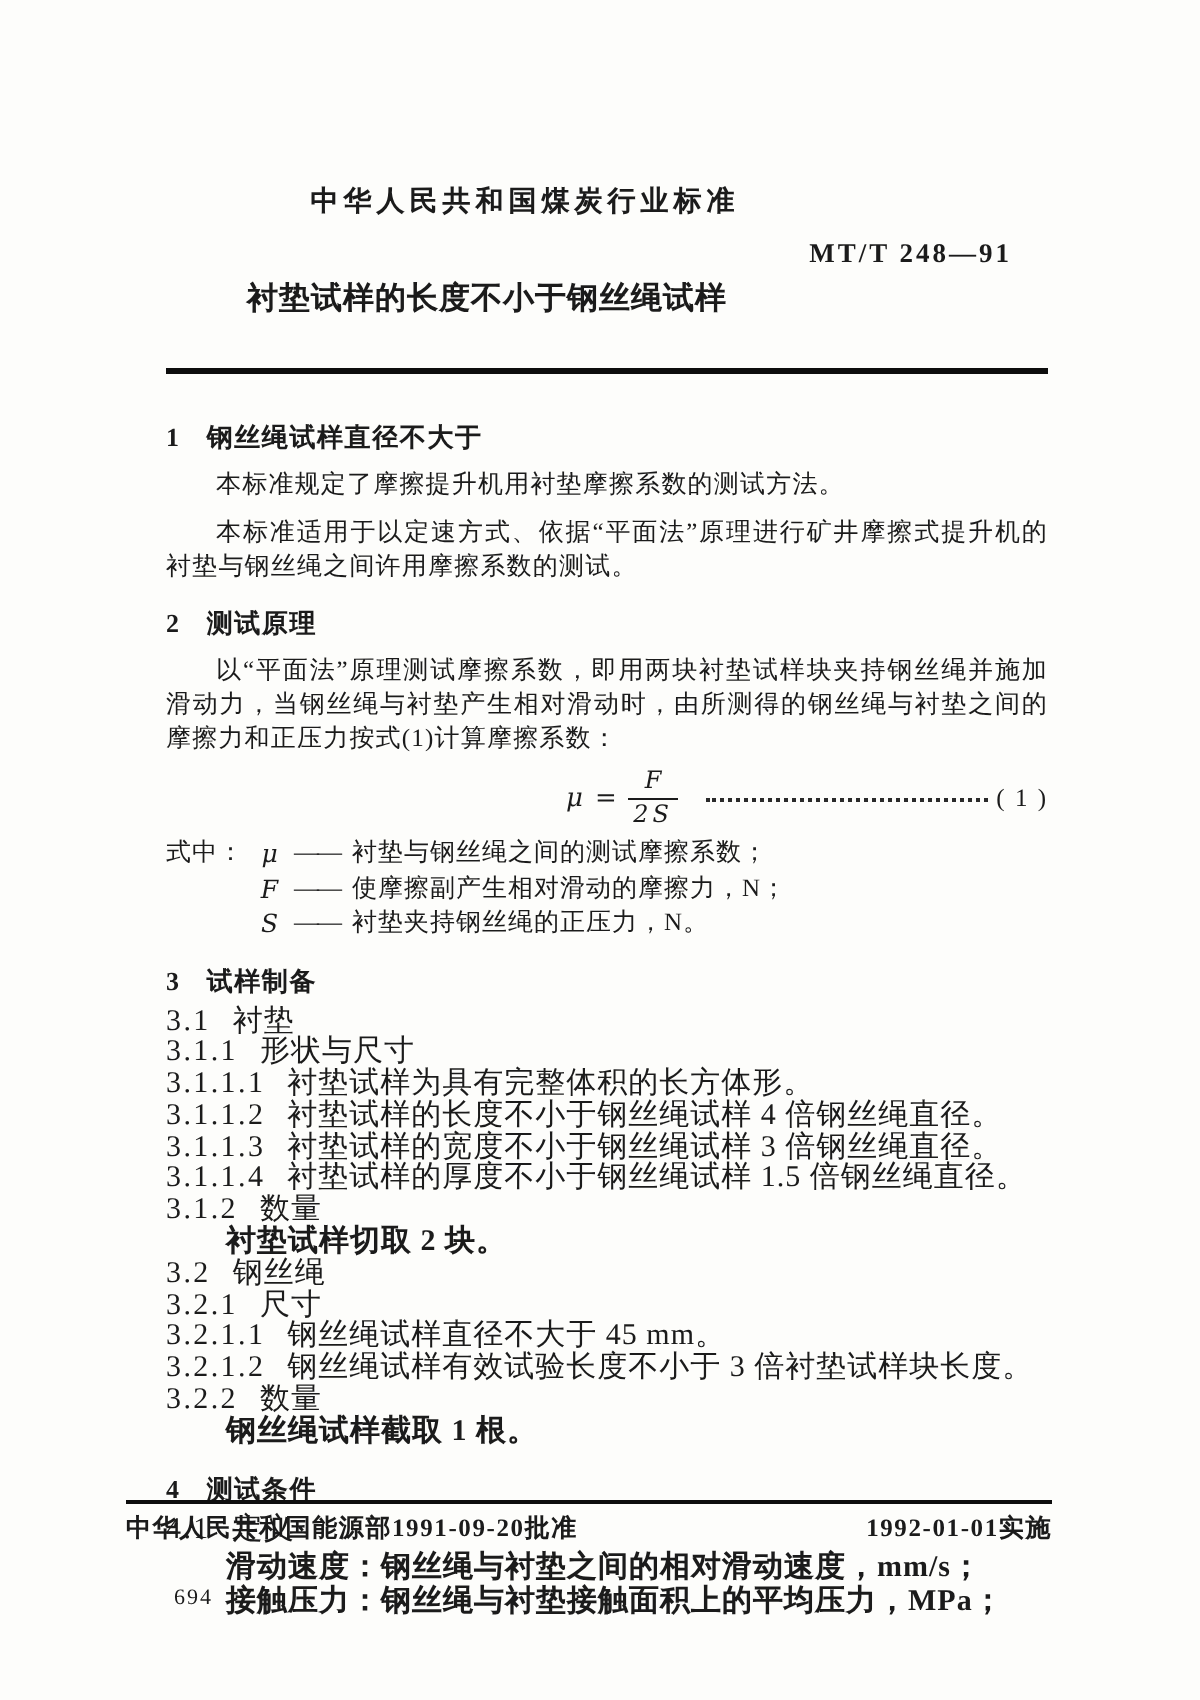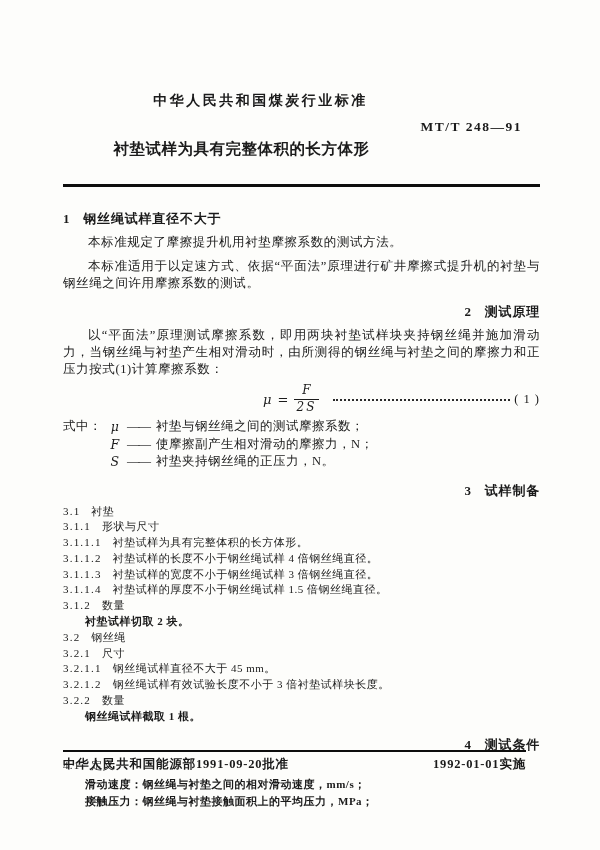--- a/index.html
+++ b/index.html
@@ -7,21 +7,21 @@
   .page {
     position: relative;
     width: 600px;
     height: 850px;
     margin: 0 auto;
     background: #fdfdfb;
     color: #1b1b1b;
     font-family: "Liberation Serif", serif;
     overflow: hidden;
   }
-  .content { padding: 92px 60px 0 63px; }
+  .content { padding: 92px 76px 0 63px; margin-left: 20px; }
 
   
   .std-label {
     text-align: center;
     margin-right: 82px;
     font-weight: 700;
     font-size: 14px;
     letter-spacing: 2.5px;
   }
   .std-number {
@@ -102,24 +102,24 @@
   .where .intro { width: 44px; }
   .where .sym {
     width: 16px;
     text-align: center;
     font-family: "DejaVu Serif", serif;
     font-style: italic;
   }
   .where .dash { margin: 0 6px 0 4px; letter-spacing: -1px; }
 
   
-  .h1.sp { margin-top: 12px; text-align: right; }
+  .h1.sp { margin-top: 12px; }
   .clauses { margin-top: 5px; }
   .clause {
-    font-size: 11px;
+    font-size: 15px;
     line-height: 15.8px;
     letter-spacing: 0.5px;
   }
   .clause .c-no { margin-right: 11px; letter-spacing: 1.2px; }
   .clause.indent { padding-left: 2em; font-weight: bold; }
 
   .defs { margin-top: 3px; }
   .defs .clause { line-height: 16.5px; }
 
   
@@ -142,21 +142,21 @@
   }
 </style>
 </head>
 <body>
 
 <div class="page">
   <div class="content">
 
     <div class="std-label">中华人民共和国煤炭行业标准</div>
     <div class="std-number">MT/T 248—91</div>
-    <div class="doc-title">衬垫试样为具有完整体积的长方体形</div>
+    <div class="doc-title">衬垫试样的长度不小于钢丝绳试样</div>
     <div class="rule-top"></div>
 
     <div class="h1">
       <span class="h-no">1</span><span>钢丝绳试样直径不大于</span>
     </div>
     <p class="para">本标准规定了摩擦提升机用衬垫摩擦系数的测试方法。</p>
     <p class="para">本标准适用于以定速方式、依据“平面法”原理进行矿井摩擦式提升机的衬垫与钢丝绳之间许用摩擦系数的测试。</p>
 
     <div class="h1 sp">
       <span class="h-no">2</span><span>测试原理</span>

